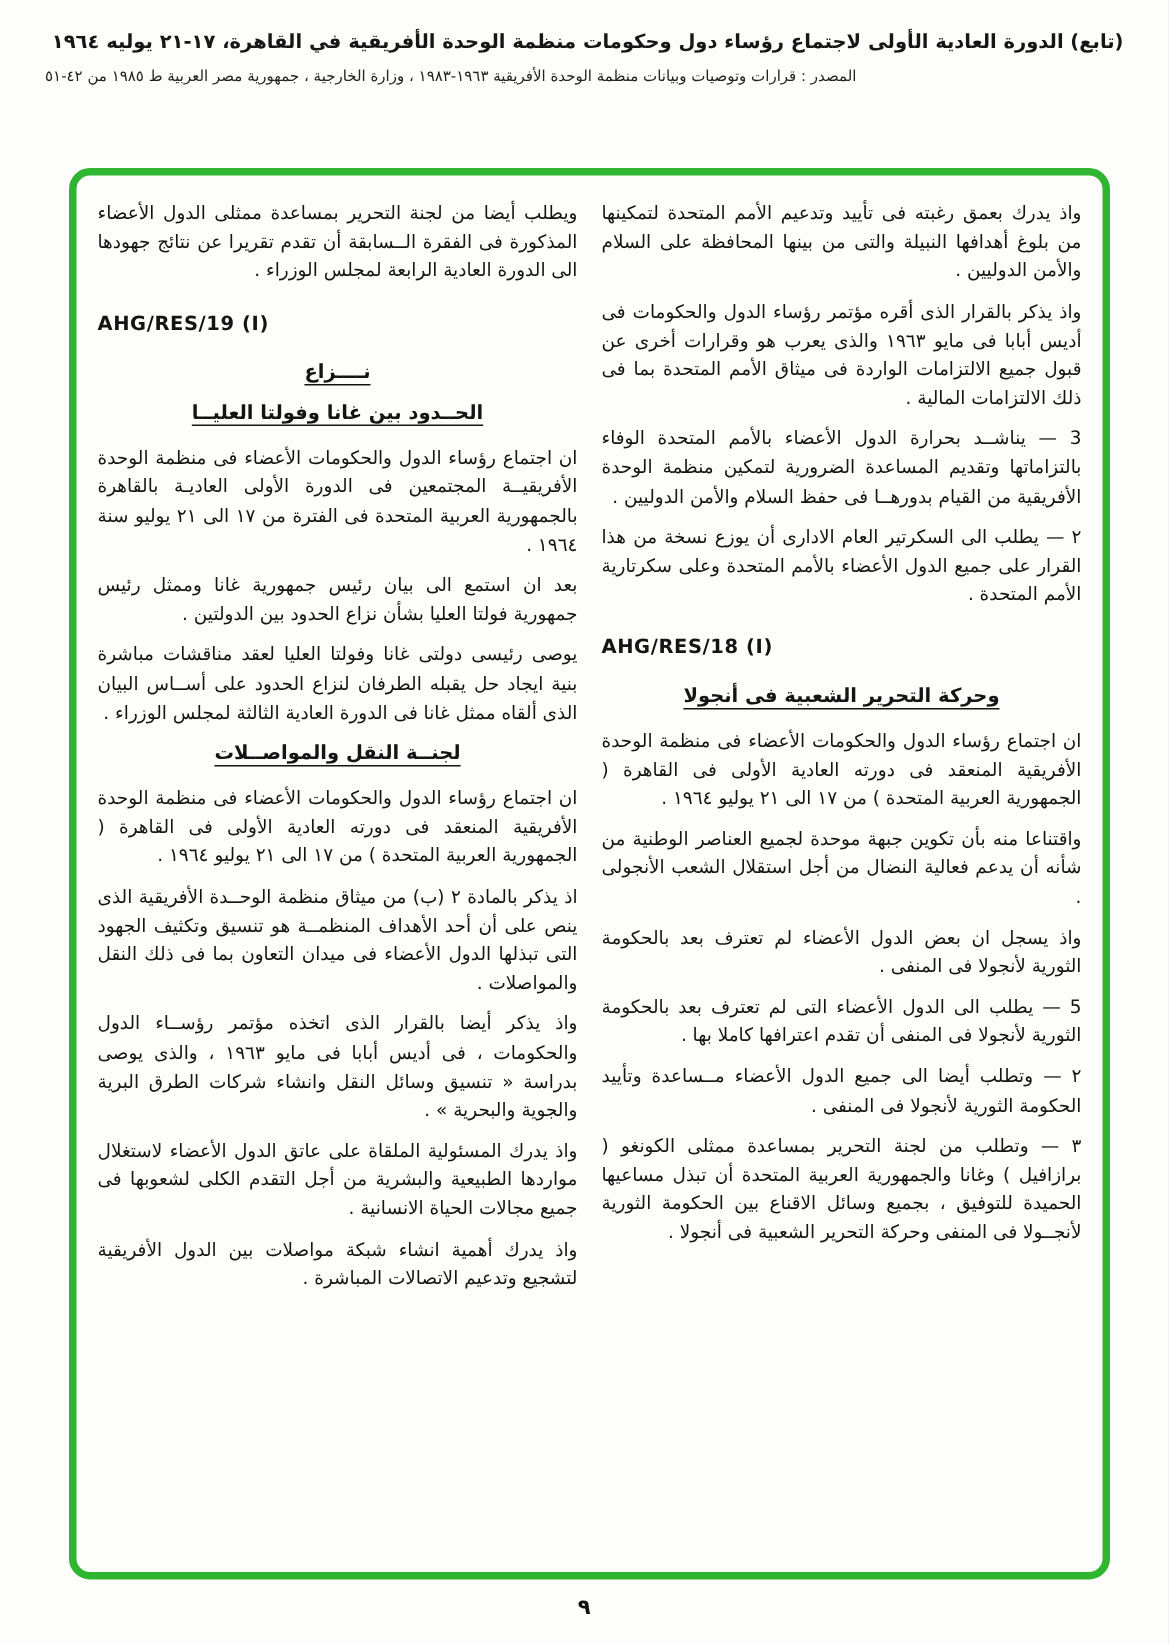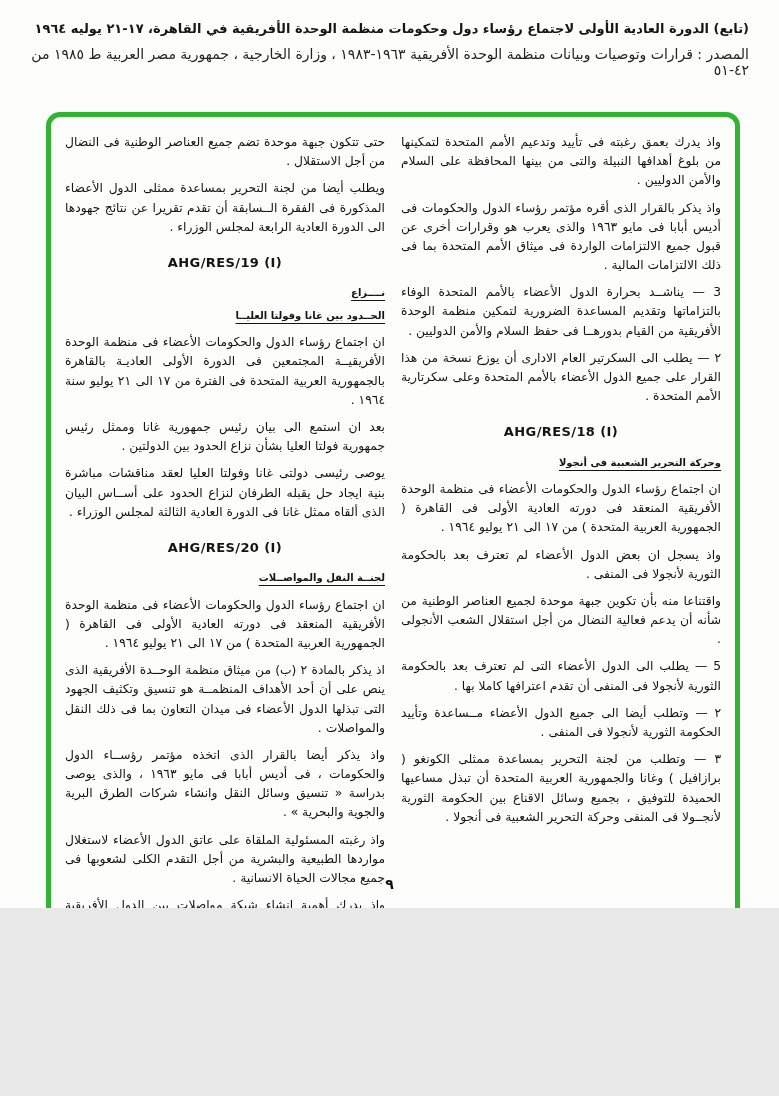--- a/index.html
+++ b/index.html
@@ -3,21 +3,21 @@
 <meta charset="utf-8">
 <style>
   html, body {
     margin: 0;
     padding: 0;
     background: #e8e8e8;
   }
   .page {
     position: relative;
     width: 779px;
-    height: 908px;
+    height: 1096px;
     margin: 0 auto;
     background: #fdfdfc;
     font-family: "DejaVu Sans", sans-serif;
     color: #161616;
     overflow: hidden;
   }
   
   .header {
     position: absolute;
     top: 20px;
@@ -27,22 +27,22 @@
   }
   .header-title {
     font-size: 13px;
     font-weight: bold;
     text-align: right;
     letter-spacing: 0.2px;
     line-height: 1.45;
   }
   .header-source {
     margin-top: 7px;
-    font-size: 14px;
-    text-align: right;
+    font-size: 10px;
+    text-align: left;
     color: #222;
   }
   
   .frame {
     position: absolute;
     top: 112px;
     left: 46px;
     width: 694px;
     height: 941px;
     box-sizing: border-box;
@@ -66,30 +66,31 @@
     line-height: 1.56;
     color: #141414;
   }
   
   .block { margin: 0 0 8px; }
   .block.paragraph {
     text-align: justify;
     text-justify: inter-word;
   }
   .block.heading {
+    text-align: center;
     font-weight: bold;
-    font-size: 10px;
+    font-size: 13px;
     margin: 8px 0 10px;
     text-decoration: underline;
     text-underline-offset: 4px;
   }
   .block.heading + .block.heading { margin-top: -3px; }
   .block.code {
     direction: ltr;
-    text-align: center;
+    text-align: left;
     font-weight: bold;
     font-size: 13px;
     letter-spacing: 0.4px;
     margin: 16px 0 12px;
     font-family: "DejaVu Sans", sans-serif;
   }
   
   .page-number {
     position: absolute;
     bottom: 16px;
@@ -114,41 +115,39 @@
   <div class="frame" style="border-color: rgb(47, 181, 47);">
     <div class="columns">
       <div class="column">
           <div class="block paragraph">واذ يدرك بعمق رغبته فى تأييد وتدعيم الأمم المتحدة لتمكينها من بلوغ أهدافها النبيلة والتى من بينها المحافظة على السلام والأمن الدوليين .</div>
           <div class="block paragraph">واذ يذكر بالقرار الذى أقره مؤتمر رؤساء الدول والحكومات فى أديس أبابا فى مايو ١٩٦٣ والذى يعرب هو وقرارات أخرى عن قبول جميع الالتزامات الواردة فى ميثاق الأمم المتحدة بما فى ذلك الالتزامات المالية .</div>
           <div class="block paragraph">3 — يناشــد بحرارة الدول الأعضاء بالأمم المتحدة الوفاء بالتزاماتها وتقديم المساعدة الضرورية لتمكين منظمة الوحدة الأفريقية من القيام بدورهــا فى حفظ السلام والأمن الدوليين .</div>
           <div class="block paragraph">٢ — يطلب الى السكرتير العام الادارى أن يوزع نسخة من هذا القرار على جميع الدول الأعضاء بالأمم المتحدة وعلى سكرتارية الأمم المتحدة .</div>
           <div class="block code">AHG/RES/18 (I)</div>
           <div class="block heading">وحركة التحرير الشعبية فى أنجولا</div>
           <div class="block paragraph">ان اجتماع رؤساء الدول والحكومات الأعضاء فى منظمة الوحدة الأفريقية المنعقد فى دورته العادية الأولى فى القاهرة ( الجمهورية العربية المتحدة ) من ١٧ الى ٢١ يوليو ١٩٦٤ .</div>
+          <div class="block paragraph">واقتناعا منه بأن تكوين جبهة موحدة لجميع العناصر الوطنية من شأنه أن يدعم فعالية النضال من أجل استقلال الشعب الأنجولى .</div>
           <div class="block paragraph">واذ يسجل ان بعض الدول الأعضاء لم تعترف بعد بالحكومة الثورية لأنجولا فى المنفى .</div>
-          <div class="block paragraph">واقتناعا منه بأن تكوين جبهة موحدة لجميع العناصر الوطنية من شأنه أن يدعم فعالية النضال من أجل استقلال الشعب الأنجولى .</div>
           <div class="block paragraph">5 — يطلب الى الدول الأعضاء التى لم تعترف بعد بالحكومة الثورية لأنجولا فى المنفى أن تقدم اعترافها كاملا بها .</div>
           <div class="block paragraph">٢ — وتطلب أيضا الى جميع الدول الأعضاء مــساعدة وتأييد الحكومة الثورية لأنجولا فى المنفى .</div>
           <div class="block paragraph">٣ — وتطلب من لجنة التحرير بمساعدة ممثلى الكونغو ( برازافيل ) وغانا والجمهورية العربية المتحدة أن تبذل مساعيها الحميدة للتوفيق ، بجميع وسائل الاقناع بين الحكومة الثورية لأنجــولا فى المنفى وحركة التحرير الشعبية فى أنجولا .</div>
         </div>
       <div class="column">
-          <div class="block paragraph">حتى تتكون جبهة موحدة تضم جميع العناصر الوطنية فى النضال من أجل الاستقلال .</div>
           <div class="block paragraph">ويطلب أيضا من لجنة التحرير بمساعدة ممثلى الدول الأعضاء المذكورة فى الفقرة الــسابقة أن تقدم تقريرا عن نتائج جهودها الى الدورة العادية الرابعة لمجلس الوزراء .</div>
           <div class="block code">AHG/RES/19 (I)</div>
           <div class="block heading">نــــزاع</div>
           <div class="block heading">الحــدود بين غانا وفولتا العليــا</div>
           <div class="block paragraph">ان اجتماع رؤساء الدول والحكومات الأعضاء فى منظمة الوحدة الأفريقيــة المجتمعين فى الدورة الأولى العاديـة بالقاهرة بالجمهورية العربية المتحدة فى الفترة من ١٧ الى ٢١ يوليو سنة ١٩٦٤ .</div>
           <div class="block paragraph">بعد ان استمع الى بيان رئيس جمهورية غانا وممثل رئيس جمهورية فولتا العليا بشأن نزاع الحدود بين الدولتين .</div>
           <div class="block paragraph">يوصى رئيسى دولتى غانا وفولتا العليا لعقد مناقشات مباشرة بنية ايجاد حل يقبله الطرفان لنزاع الحدود على أســاس البيان الذى ألقاه ممثل غانا فى الدورة العادية الثالثة لمجلس الوزراء .</div>
-          <div class="block code">AHG/RES/20 (I)</div>
           <div class="block heading">لجنــة النقل والمواصــلات</div>
           <div class="block paragraph">ان اجتماع رؤساء الدول والحكومات الأعضاء فى منظمة الوحدة الأفريقية المنعقد فى دورته العادية الأولى فى القاهرة ( الجمهورية العربية المتحدة ) من ١٧ الى ٢١ يوليو ١٩٦٤ .</div>
           <div class="block paragraph">اذ يذكر بالمادة ٢ (ب) من ميثاق منظمة الوحــدة الأفريقية الذى ينص على أن أحد الأهداف المنظمــة هو تنسيق وتكثيف الجهود التى تبذلها الدول الأعضاء فى ميدان التعاون بما فى ذلك النقل والمواصلات .</div>
           <div class="block paragraph">واذ يذكر أيضا بالقرار الذى اتخذه مؤتمر رؤســاء الدول والحكومات ، فى أديس أبابا فى مايو ١٩٦٣ ، والذى يوصى بدراسة « تنسيق وسائل النقل وانشاء شركات الطرق البرية والجوية والبحرية » .</div>
-          <div class="block paragraph">واذ رغبته المسئولية الملقاة على عاتق الدول الأعضاء لاستغلال مواردها الطبيعية والبشرية من أجل التقدم الكلى لشعوبها فى جميع مجالات الحياة الانسانية .</div>
+          <div class="block paragraph">واذ يدرك المسئولية الملقاة على عاتق الدول الأعضاء لاستغلال مواردها الطبيعية والبشرية من أجل التقدم الكلى لشعوبها فى جميع مجالات الحياة الانسانية .</div>
           <div class="block paragraph">واذ يدرك أهمية انشاء شبكة مواصلات بين الدول الأفريقية لتشجيع وتدعيم الاتصالات المباشرة .</div>
         </div>
     </div>
   </div>
 
   <div class="page-number">٩</div>
 
 </div>
 
 </body></html>

